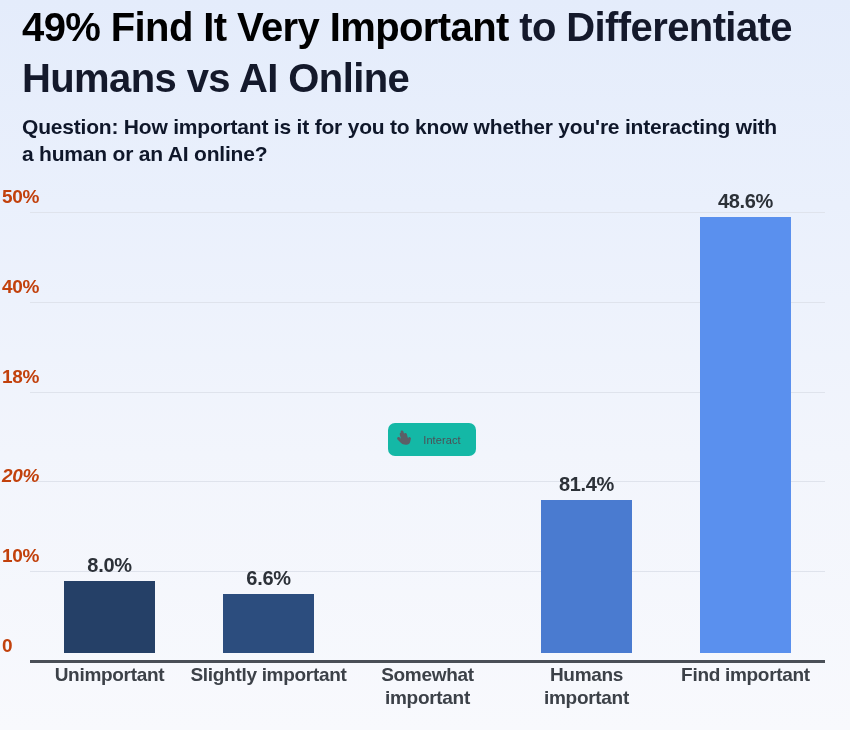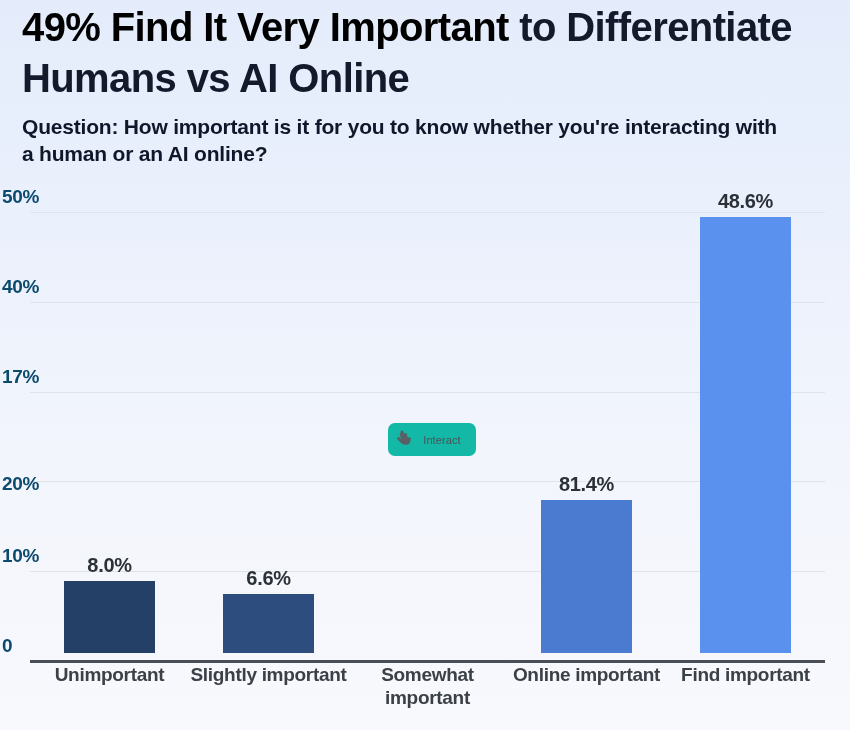--- a/index.html
+++ b/index.html
@@ -73,21 +73,21 @@
     height: 1px;
     background: #dfe3ec;
   }
   .ytick {
     position: absolute;
     left: 0px;
     width: 78px;
     text-align: left;
     font-size: 19px;
     font-weight: bold;
-    color: #0c4a6e;
+    color: #c2410c;
     letter-spacing: -0.3px;
   }
   .axis-line {
     position: absolute;
     left: 30px;
     top: 467px;     
     width: 795px;
     height: 3px;
     background: #4a4f57;
   }
@@ -176,23 +176,23 @@
     <h1 class="title"><span class="hl">49% Find It Very Important</span><span> to Differentiate Humans vs AI Online</span></h1>
     <p class="subtitle">Question: How important is it for you to know whether you're interacting with a human or an AI online?</p>
   </div>
 
   <div class="chart">
     <div class="plot" id="plot">
         <div class="ytick" style="top: 423px; left: -28px;">0</div>
         <div class="gridline" style="top: 359.2px;"></div>
         <div class="ytick" style="top: 333.2px; left: -28px;">10%</div>
         <div class="gridline" style="top: 269.4px;"></div>
-        <div class="ytick" style="top: 261px; left: -28px;">20%</div>
+        <div class="ytick" style="top: 253px; left: -28px; font-style: italic;">20%</div>
         <div class="gridline" style="top: 179.6px;"></div>
-        <div class="ytick" style="top: 153.6px; left: -28px;">17%</div>
+        <div class="ytick" style="top: 153.6px; left: -28px;">18%</div>
         <div class="gridline" style="top: 89.8px;"></div>
         <div class="ytick" style="top: 63.8px; left: -28px;">40%</div>
         <div class="gridline" style="top: 0px;"></div>
         <div class="ytick" style="top: -26px; left: -28px;">50%</div>
       </div>
     <div class="bars" id="bars">
         <div class="bar-slot" style="left: 34px; width: 91px; text-align: right;">
           <div class="bar" style="height: 71.84px; background: rgb(37, 64, 103);"></div>
           <div class="bar-label" style="bottom: 75.84px;">8.0%</div>
         </div>
@@ -207,21 +207,21 @@
         <div class="bar-slot" style="left: 670px; width: 91px;">
           <div class="bar" style="height: 436.428px; background: rgb(90, 144, 238);"></div>
           <div class="bar-label" style="bottom: 440.428px;">48.6%</div>
         </div>
       </div>
     <div class="axis-line"></div>
     <div class="xlabels" id="xlabels">
         <div class="xlabel" style="left: 0px; width: 159px;">Unimportant</div>
         <div class="xlabel" style="left: 159px; width: 159px;">Slightly important</div>
         <div class="xlabel" style="left: 318px; width: 159px;">Somewhat important</div>
-        <div class="xlabel" style="left: 477px; width: 159px;">Online important</div>
+        <div class="xlabel" style="left: 477px; width: 159px;">Humans important</div>
         <div class="xlabel" style="left: 636px; width: 159px;">Find important</div>
       </div>
   </div>
 
   <div class="interact-badge">
     <svg class="hand" viewBox="0 0 24 24">
       <path fill="#5b5f66" d="M7.2 3.4c-1 .3-1.5 1.3-1.2 2.3l1.5 5.2-1.9-1.6c-.8-.7-2-.6-2.6.3-.5.7-.4 1.7.2 2.3l4.1 4.3c1.1 1.2 2.6 1.9 4.2 2.1l2.4.3c2.4.3 4.6-1.2 5.2-3.5l1-3.9c.3-1-.3-2-1.3-2.2-1-.2-1.9.3-2.2 1.2l-.1.4-1.6-5.6c-.3-1-1.3-1.5-2.3-1.2-.5.2-.9.5-1.1 1l-.9-3c-.3-1-1.3-1.5-2.3-1.2-.6.2-1 .6-1.1 1.1Z"></path>
     </svg>
     <span class="txt">Interact</span>
   </div>

